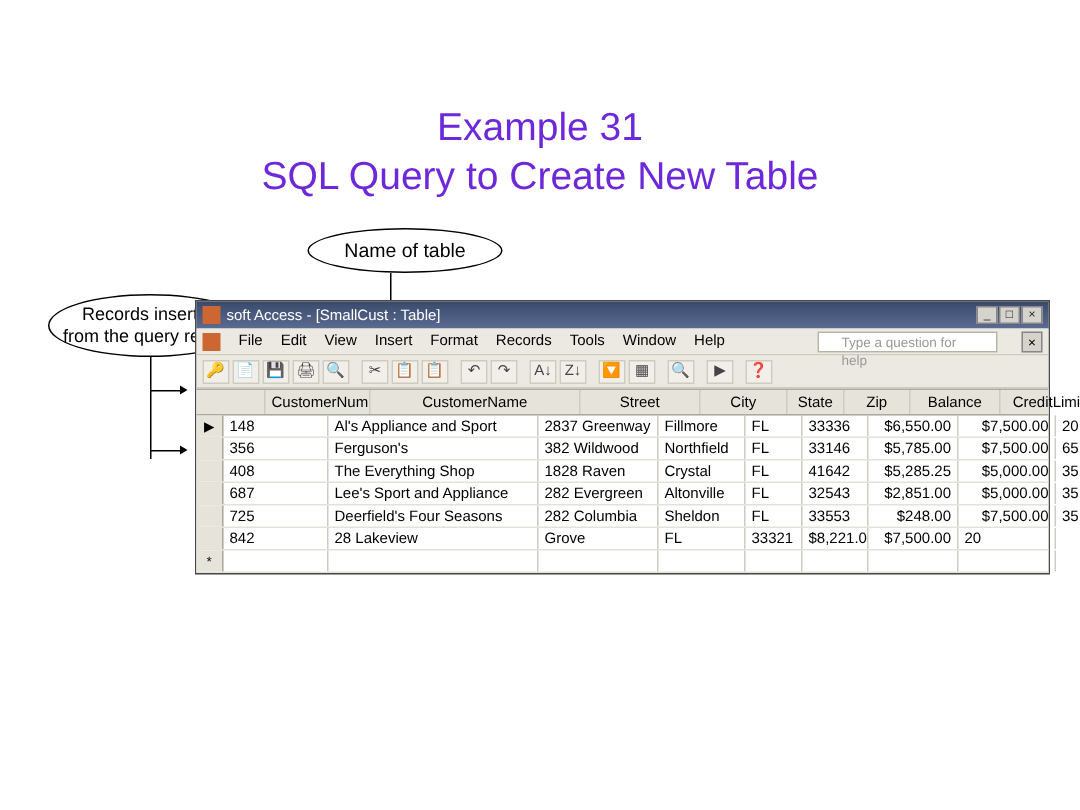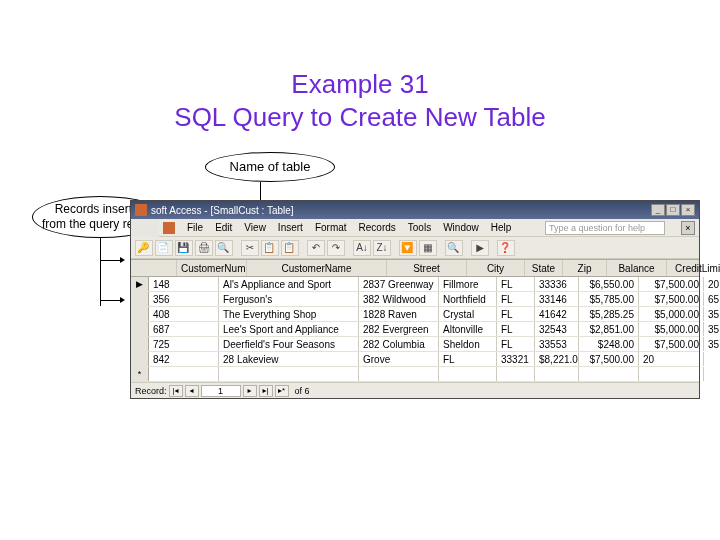--- a/index.html
+++ b/index.html
@@ -130,40 +130,39 @@
     color: #222;
   }
   .menubar {
     height: 18px;
     background: #ece9e2;
     display: flex;
     align-items: center;
     padding: 0 4px;
     gap: 12px;
     border-bottom: 1px solid #cfcbbf;
-    margin-left: 28px;
   }
   .menu-icon {
     width: 12px; height: 12px;
     background: #c63;
     font-size: 8px;
     line-height: 12px;
     text-align: center;
   }
   .menubar span { color: #000; }
   .help-box {
     margin-left: auto;
     width: 120px;
     height: 14px;
     border: 1px solid #b6b2a6;
     background: #fff;
     color: #999;
     font-size: 9px;
     line-height: 12px;
-    padding: 0 3px;
+    padding: 0 15px;
   }
   .close-doc {
     width: 14px; height: 14px;
     border: 1px solid #888;
     background: #d6d3cc;
     margin-left: 4px;
     text-align: center;
     font-size: 9px;
     line-height: 12px;
   }
@@ -427,24 +426,14 @@
         <div></div>
         <div></div>
         <div></div>
         <div></div>
         <div></div>
         <div></div>
         <div></div>
     </div>
   </div>
 
-  <div class="nav-record">
-    <span>Record:</span>
-    <div class="nav-btn">|◂</div>
-    <div class="nav-btn">◂</div>
-    <div class="nav-input">1</div>
-    <div class="nav-btn">▸</div>
-    <div class="nav-btn">▸|</div>
-    <div class="nav-btn">▸*</div>
-    <span style="margin-left:4px;">of 6</span>
-  </div>
 
 </div>
 
 </body></html>

